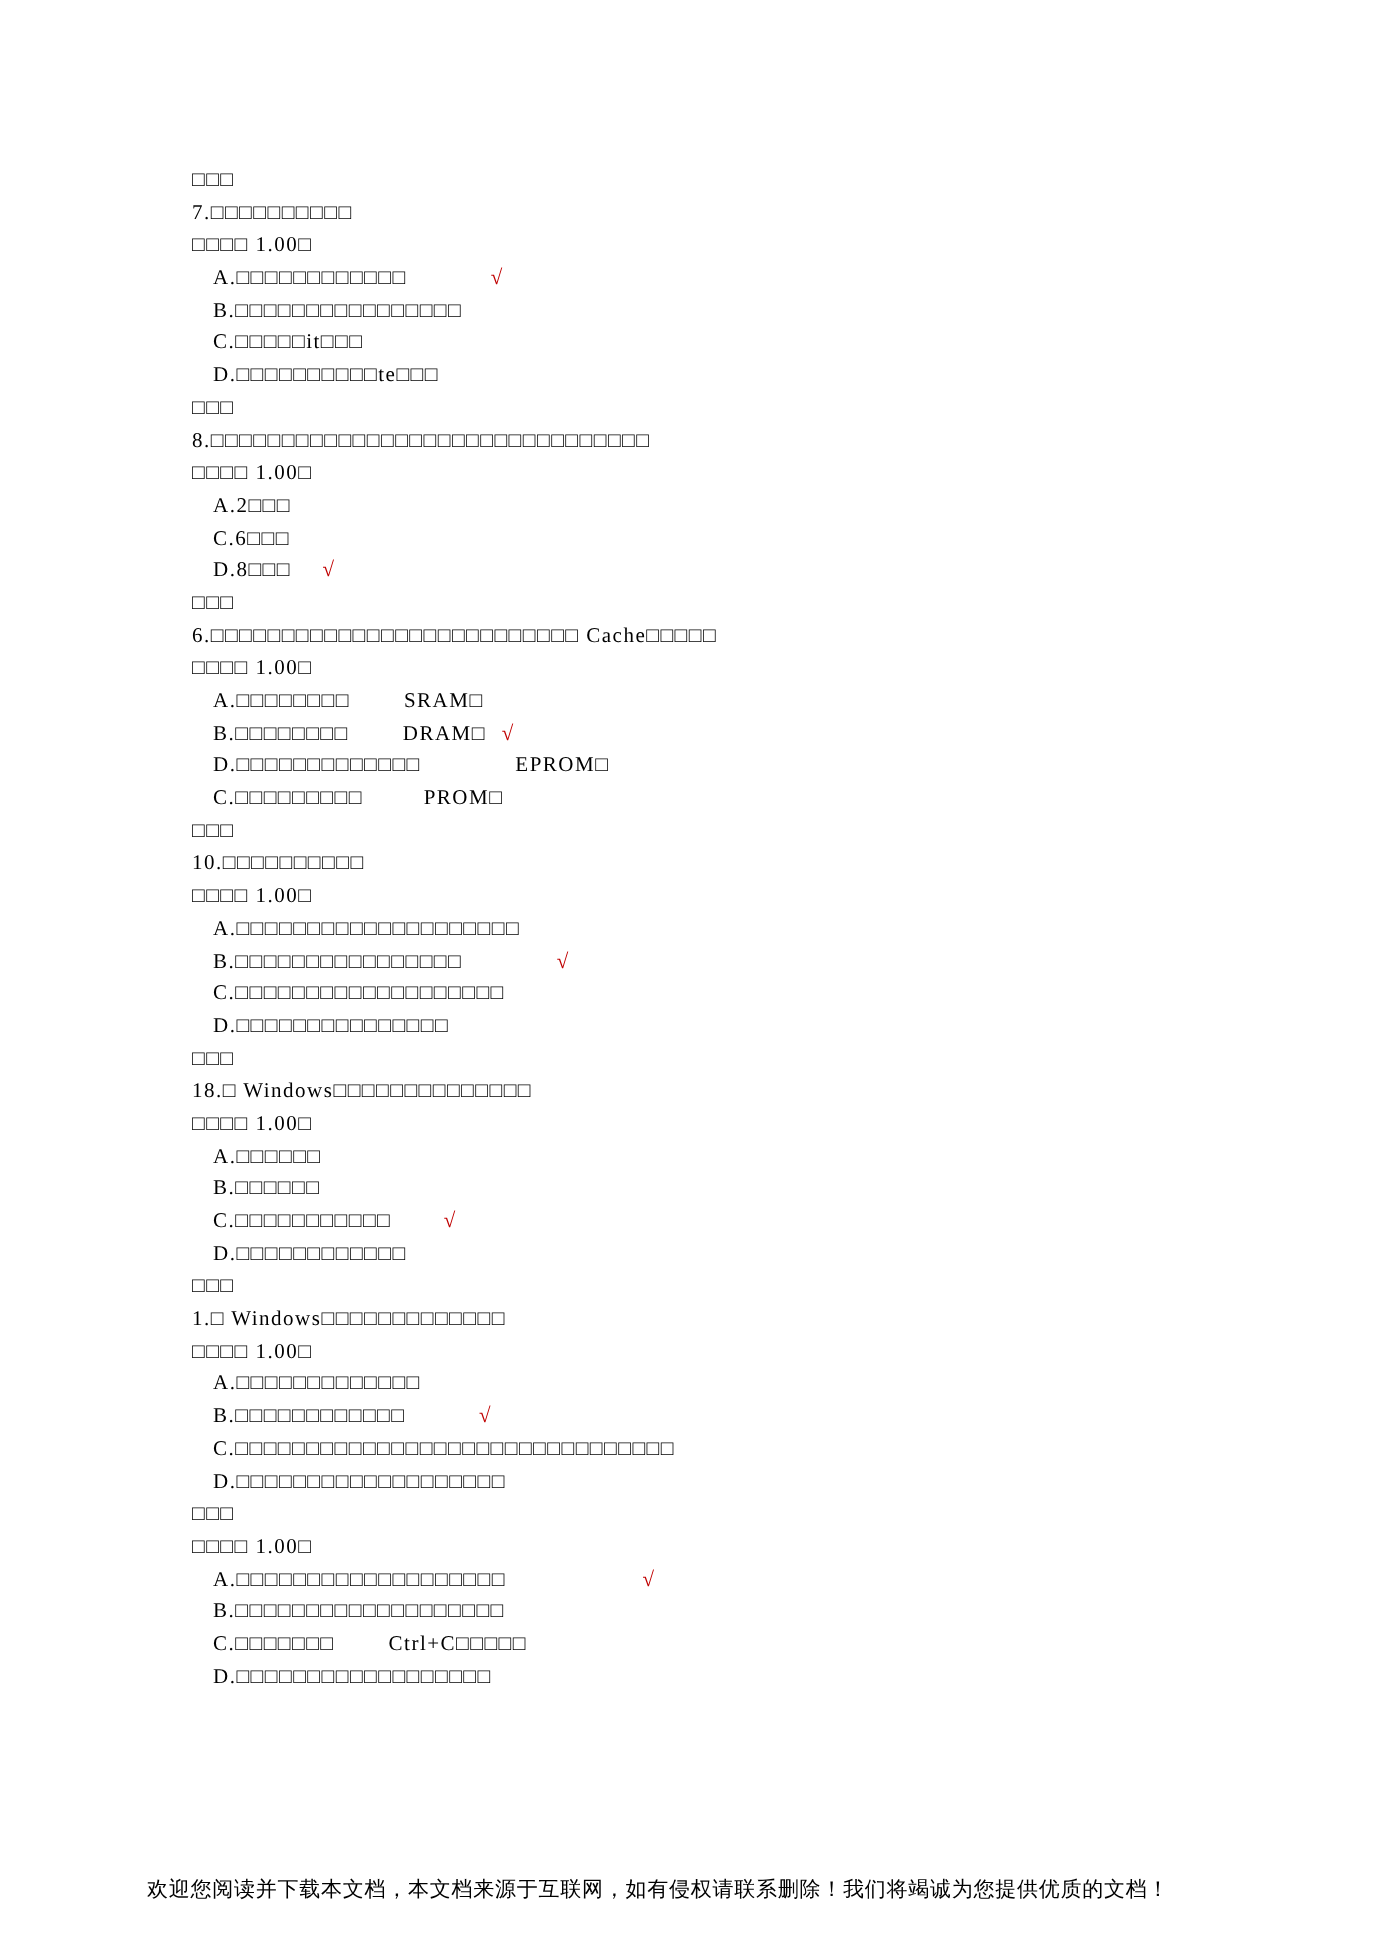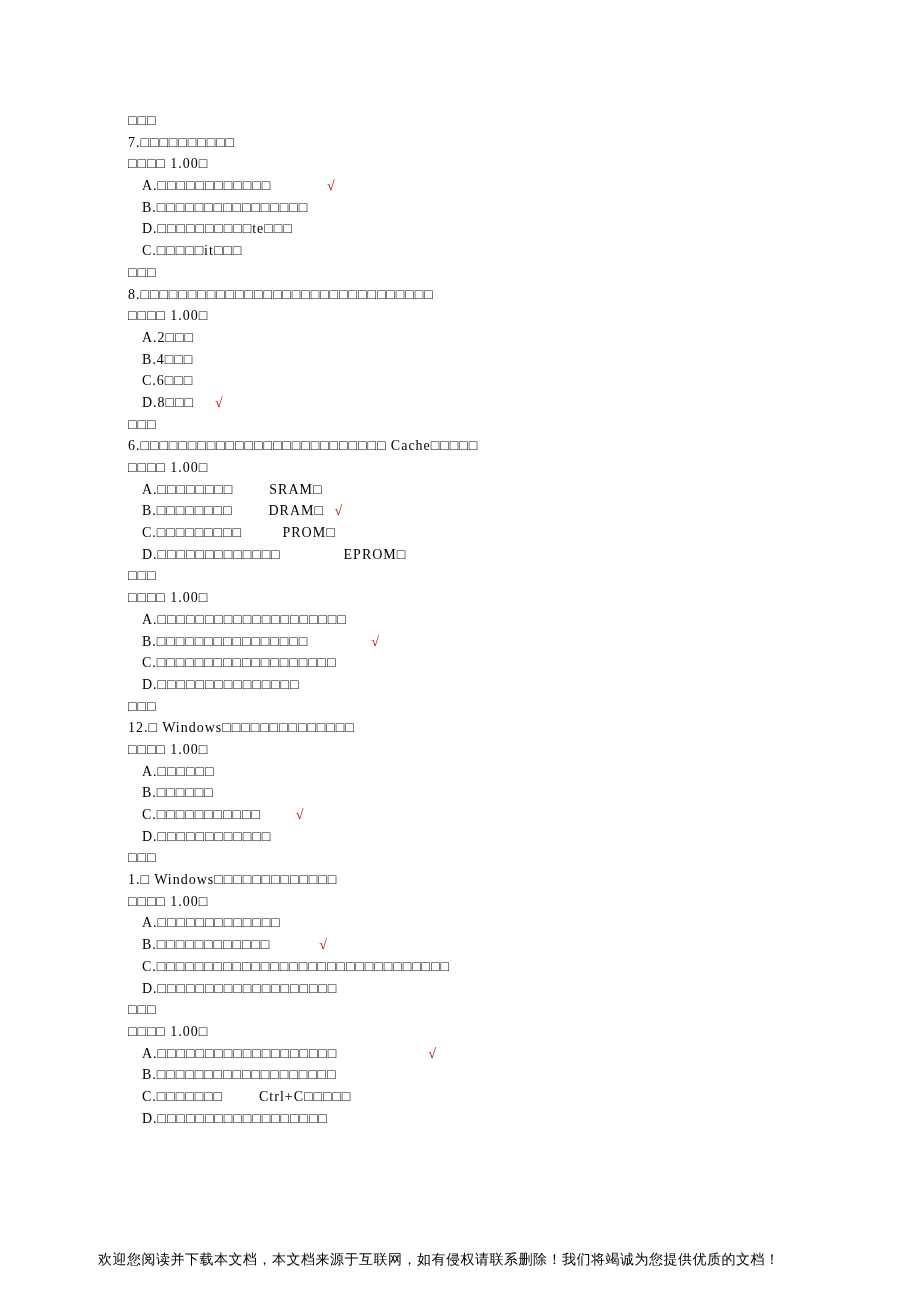--- a/index.html
+++ b/index.html
@@ -64,35 +64,32 @@
         <div class="stem">7.□□□□□□□□□□</div>
         <div class="score">□□□□    1.00□</div>
         <div class="option-row">
           <span class="option-text">A.□□□□□□□□□□□□</span>
           <span class="check">                √</span>
         </div>
         <div class="option-row">
           <span class="option-text">B.□□□□□□□□□□□□□□□□</span>
         </div>
         <div class="option-row">
-          <span class="option-text">D.□□□□□□□□□□te□□□</span>
+          <span class="option-text">C.□□□□□it□□□</span>
         </div>
         <div class="option-row">
-          <span class="option-text">C.□□□□□it□□□</span>
+          <span class="option-text">D.□□□□□□□□□□te□□□</span>
         </div>
       </div>
       <div class="question-block">
         <div class="blank">□□□</div>
         <div class="stem">8.□□□□□□□□□□□□□□□□□□□□□□□□□□□□□□□</div>
         <div class="score">□□□□    1.00□</div>
         <div class="option-row">
           <span class="option-text">A.2□□□</span>
-        </div>
-        <div class="option-row">
-          <span class="option-text">B.4□□□</span>
         </div>
         <div class="option-row">
           <span class="option-text">C.6□□□</span>
         </div>
         <div class="option-row">
           <span class="option-text">D.8□□□</span>
           <span class="check">      √</span>
         </div>
       </div>
       <div class="question-block">
@@ -100,46 +97,47 @@
         <div class="stem">6.□□□□□□□□□□□□□□□□□□□□□□□□□□                              Cache□□□□□</div>
         <div class="score">□□□□    1.00□</div>
         <div class="option-row">
           <span class="option-text">A.□□□□□□□□        SRAM□</span>
         </div>
         <div class="option-row">
           <span class="option-text">B.□□□□□□□□        DRAM□</span>
           <span class="check">   √</span>
         </div>
         <div class="option-row">
-          <span class="option-text">C.□□□□□□□□□         PROM□</span>
+          <span class="option-text">D.□□□□□□□□□□□□□              EPROM□</span>
         </div>
         <div class="option-row">
-          <span class="option-text">D.□□□□□□□□□□□□□              EPROM□</span>
+          <span class="option-text">C.□□□□□□□□□         PROM□</span>
         </div>
       </div>
       <div class="question-block">
         <div class="blank">□□□</div>
+        <div class="stem">10.□□□□□□□□□□</div>
         <div class="score">□□□□    1.00□</div>
         <div class="option-row">
           <span class="option-text">A.□□□□□□□□□□□□□□□□□□□□</span>
         </div>
         <div class="option-row">
           <span class="option-text">B.□□□□□□□□□□□□□□□□</span>
           <span class="check">                  √</span>
         </div>
         <div class="option-row">
           <span class="option-text">C.□□□□□□□□□□□□□□□□□□□</span>
         </div>
         <div class="option-row">
           <span class="option-text">D.□□□□□□□□□□□□□□□</span>
         </div>
       </div>
       <div class="question-block">
         <div class="blank">□□□</div>
-        <div class="stem">12.□  Windows□□□□□□□□□□□□□□</div>
+        <div class="stem">18.□  Windows□□□□□□□□□□□□□□</div>
         <div class="score">□□□□    1.00□</div>
         <div class="option-row">
           <span class="option-text">A.□□□□□□</span>
         </div>
         <div class="option-row">
           <span class="option-text">B.□□□□□□</span>
         </div>
         <div class="option-row">
           <span class="option-text">C.□□□□□□□□□□□</span>
           <span class="check">          √</span>

